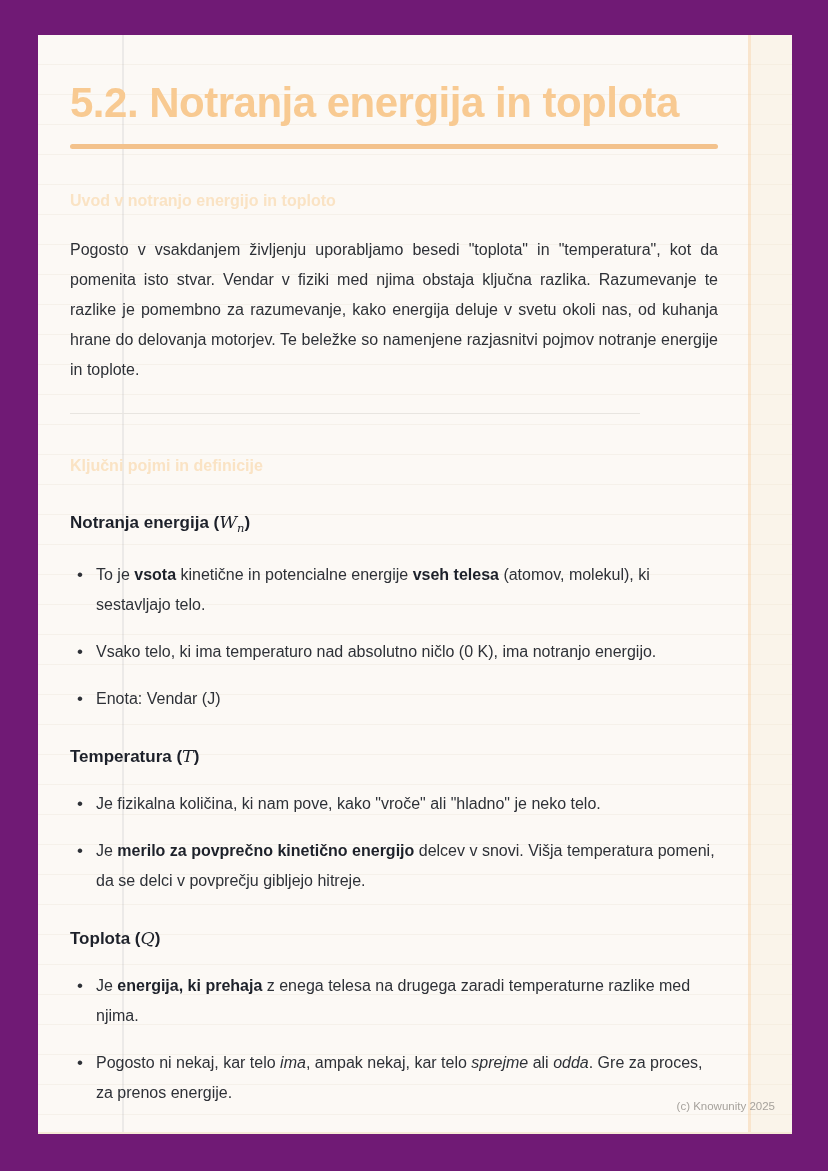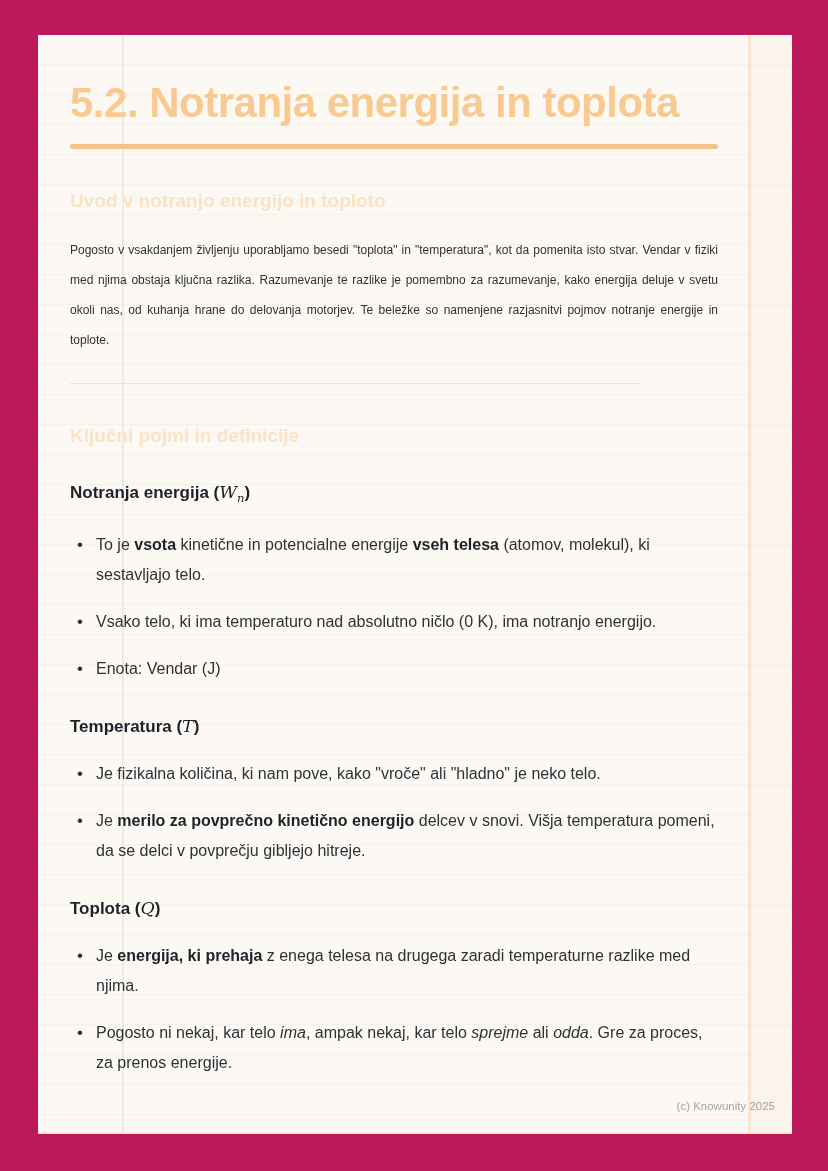--- a/index.html
+++ b/index.html
@@ -9,21 +9,21 @@
     height: 1171px;
     background: #ffffff;
     font-family: "Liberation Sans", "DejaVu Sans", sans-serif;
     -webkit-font-smoothing: antialiased;
   }
   .viewport {
     position: relative;
     width: 828px;
     height: 1171px;
     overflow: hidden;
-    background: #be185d;
+    background: #701a75;
   }
   .page {
     position: absolute;
     left: 38px;
     top: 35px;
     width: 754px;
     height: 1097px;
     background:
       repeating-linear-gradient(
         to bottom,
@@ -72,28 +72,28 @@
     color: #f8ca92;
   }
   .title-rule {
     height: 5px;
     background: #f3c28c;
     border-radius: 3px;
     margin-top: 14px;
   }
   h2.section-heading {
     margin: 38px 0 0 0;
-    font-size: 19px;
+    font-size: 16px;
     line-height: 28px;
     font-weight: 700;
     color: #fae3c4;
   }
   p.intro {
     margin: 20px 0 0 0;
-    font-size: 12px;
+    font-size: 16px;
     line-height: 30px;
     color: #2e3137;
     text-align: justify;
   }
   hr.soft-divider {
     border: none;
     border-top: 1.5px solid #e8e5e0;
     margin: 28px 0 0 0;
     width: 88%;
   }

